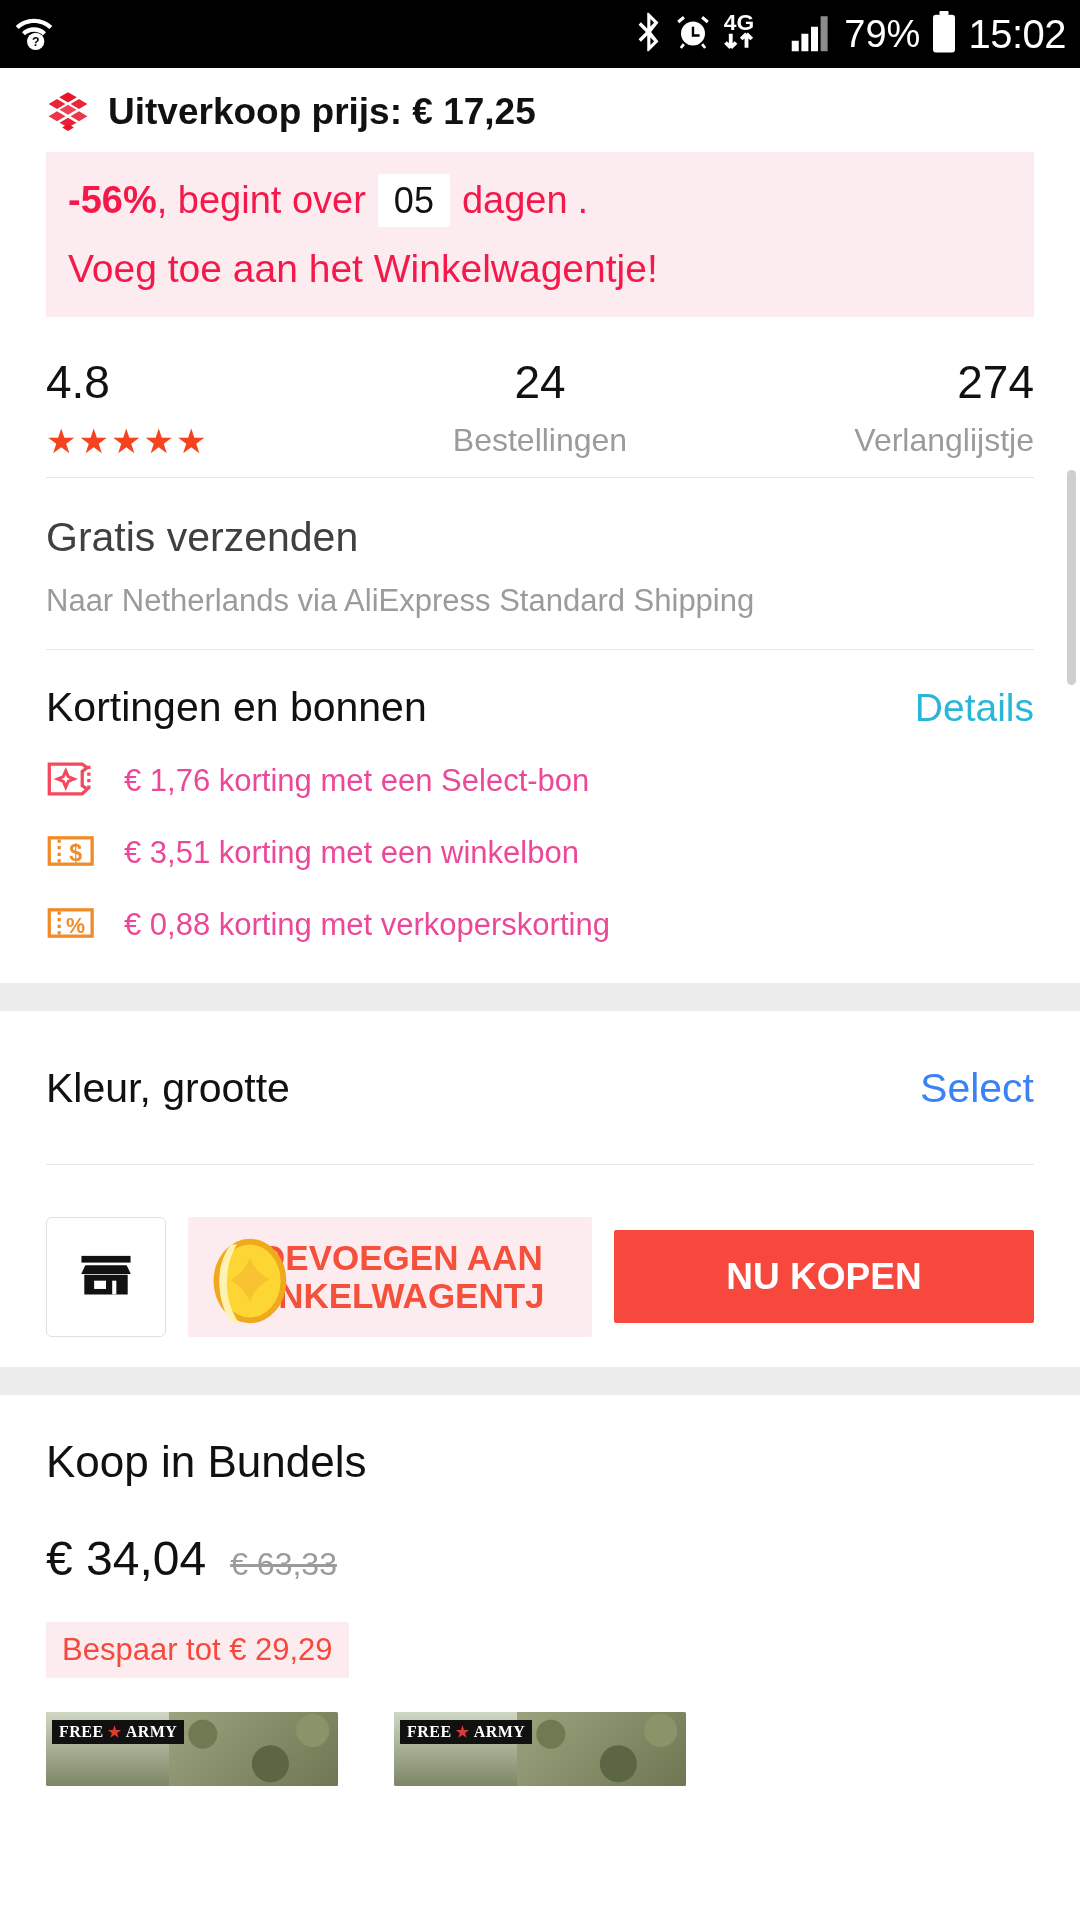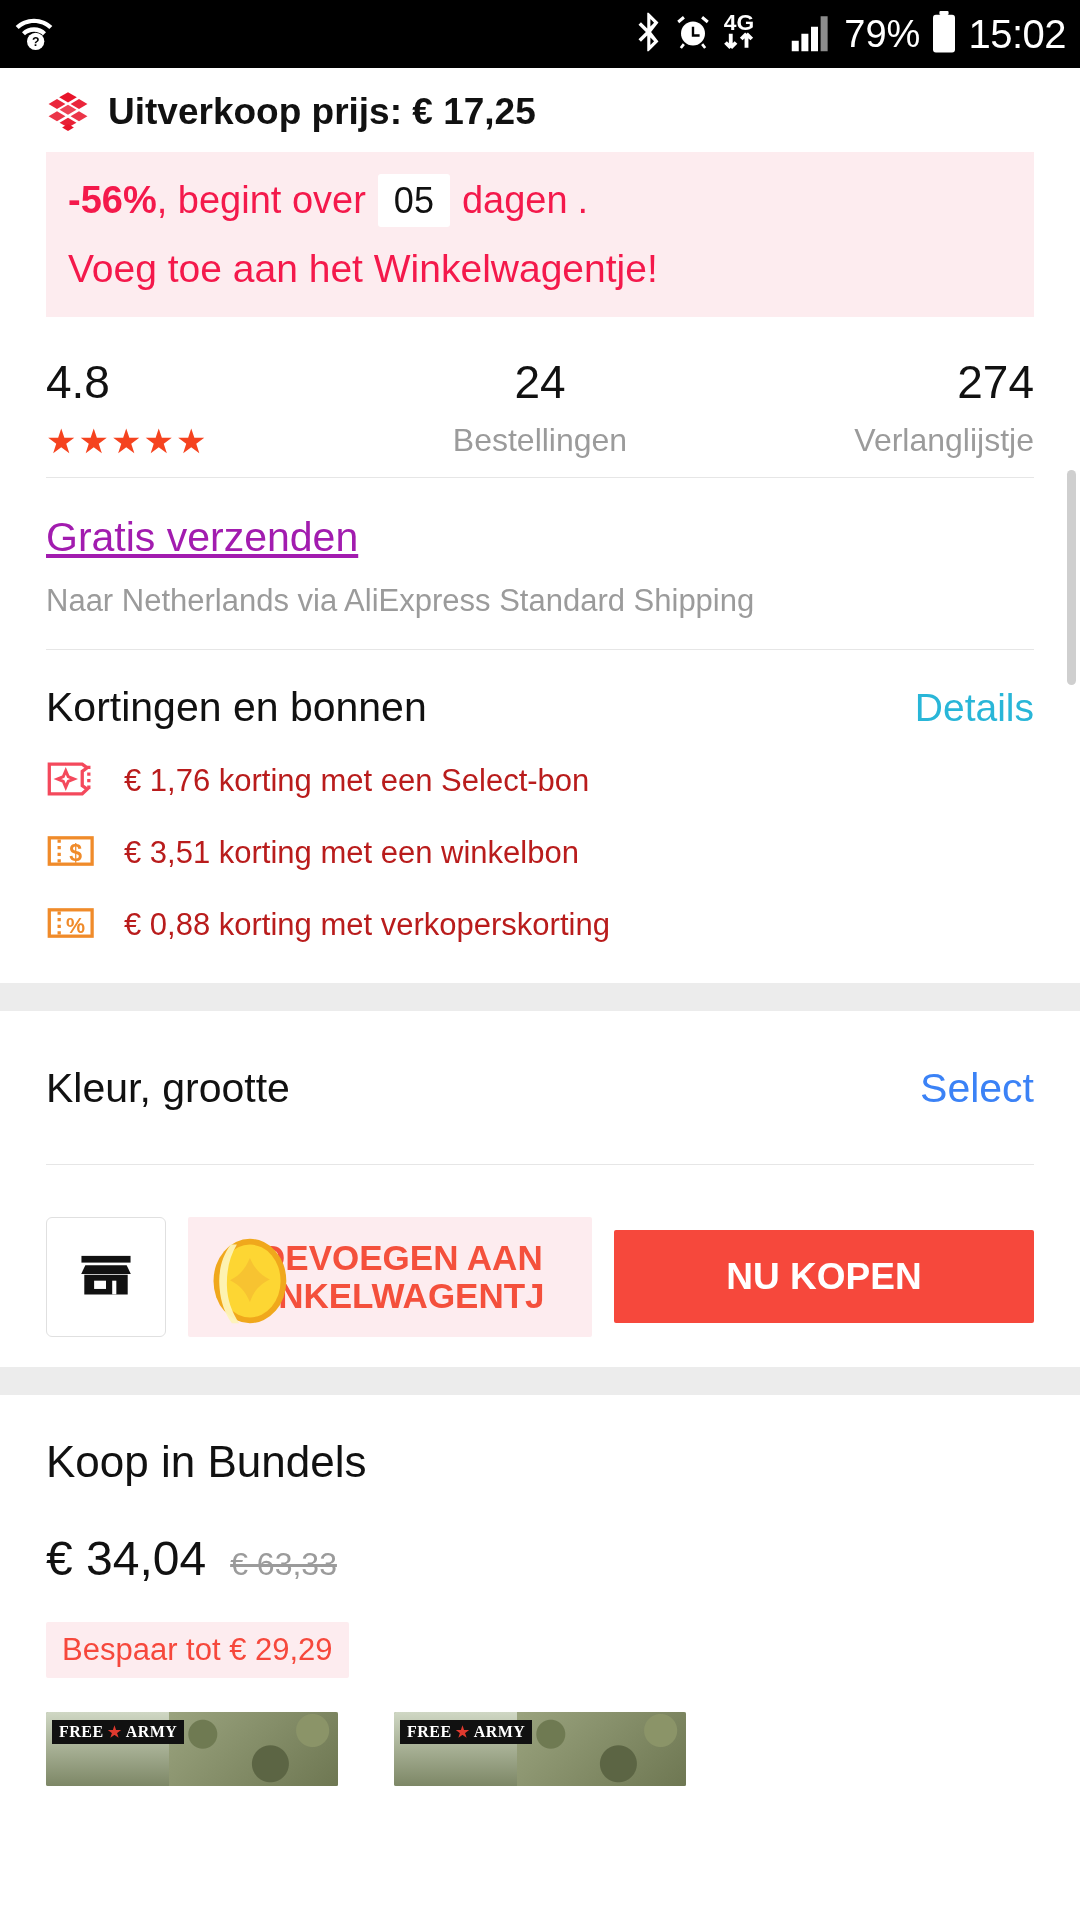--- a/index.html
+++ b/index.html
@@ -34,29 +34,29 @@
   .stat{ flex:1; }
   .stat.center{ text-align:center; }
   .stat.right{ text-align:right; }
   .stat-num{ font-size:46px; color:#111; line-height:1.1; }
   .stat-lbl{ font-size:32px; color:#9b9b9b; margin-top:14px; }
   .stars{ color:#f5431f; font-size:34px; letter-spacing:2px; margin-top:16px; line-height:1; }
 
   .rule{ height:1px; background:#e6e6e6; margin:0 46px; }
 
   .ship{ padding:36px 46px 30px 46px; }
-  .ship-t{ font-size:41px; color:#a21caf;text-decoration:underline; }
+  .ship-t{ font-size:41px; color:#404040; }
   .ship-s{ font-size:31px; color:#9b9b9b; margin-top:22px; }
 
   .coupons{ padding:34px 46px 36px 46px; }
   .coupons-head{ display:flex; align-items:baseline; }
   .coupons-title{ font-size:41px; color:#111; }
   .coupons-details{ margin-left:auto; font-size:39px; color:#29b6d8; }
   .crow{ display:flex; align-items:center; gap:22px; margin-top:28px; }
-  .ctxt{ font-size:31px; color:#b91c1c; }
+  .ctxt{ font-size:31px; color:#ec4899; }
 
   .gap{ height:28px; background:#ececec; }
 
   .variant{ padding:54px 46px 0 46px; display:flex; align-items:baseline; }
   .variant-t{ font-size:41px; color:#111; }
   .variant-a{ margin-left:auto; font-size:41px; color:#3b82f6; }
 
   .actions{ padding:0 46px; margin-top:52px; display:flex; align-items:center; gap:22px;
     position:relative; padding-bottom:30px; }
   .store-btn{ width:120px; height:120px; border:1px solid #e0e0e0; border-radius:6px;

